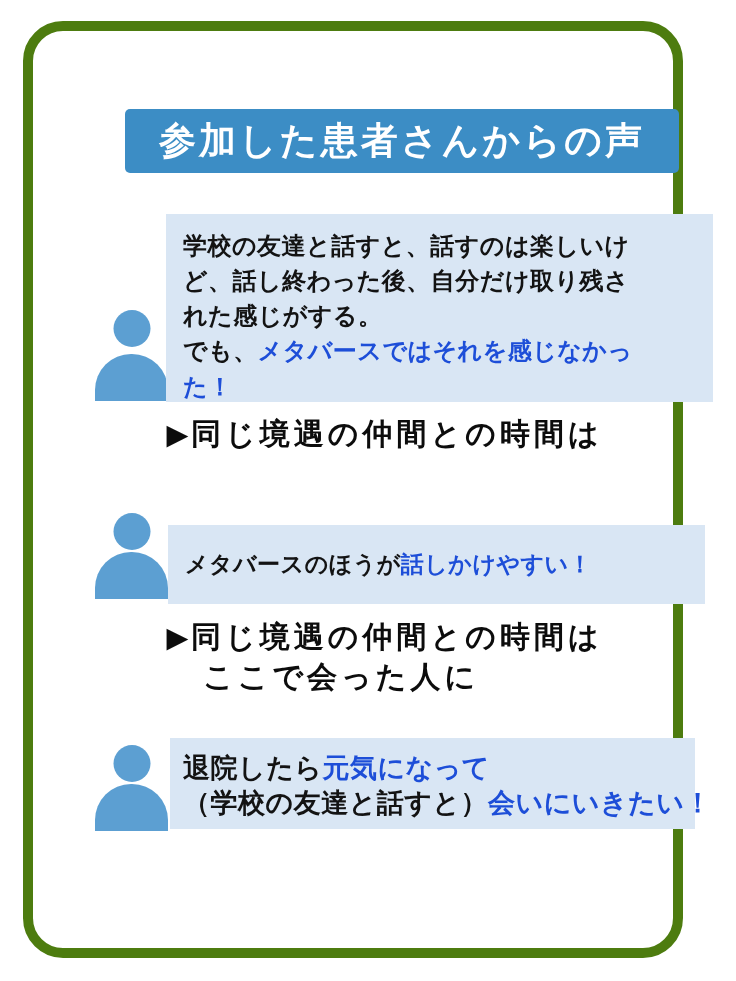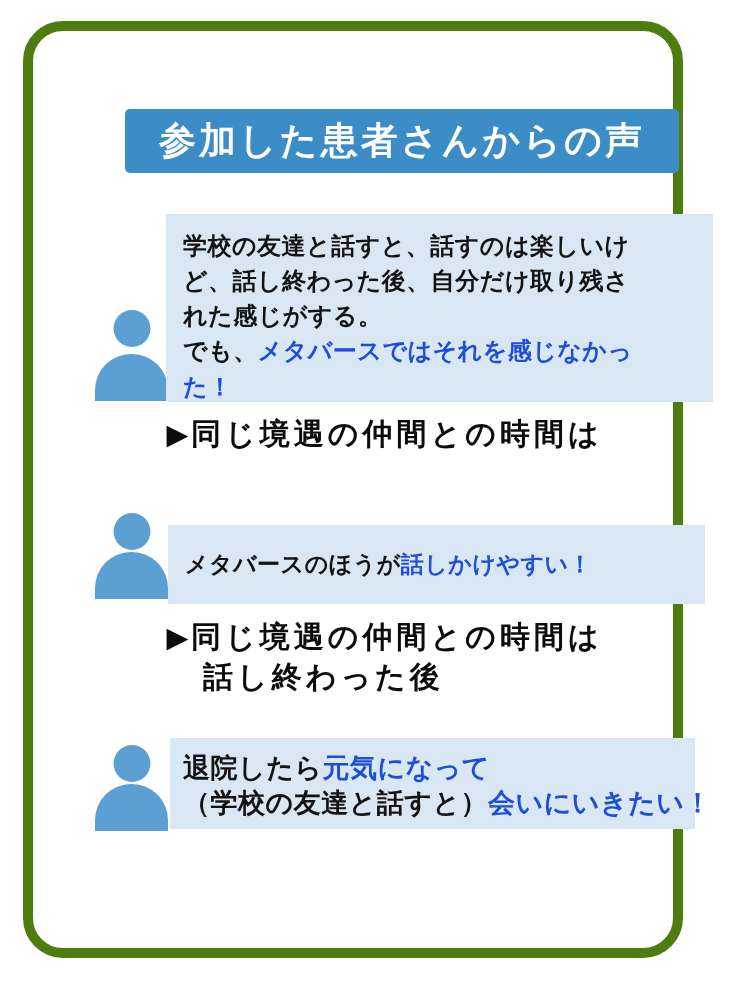--- a/index.html
+++ b/index.html
@@ -96,21 +96,21 @@
 
   <div class="person p2">
     <div class="head"></div>
     <div class="torso"></div>
   </div>
   <div class="quote q2">
     <div class="q-line"><span class="k">メタバースのほうが</span><span class="r">話しかけやすい！</span></div>
   </div>
   <div class="takeaway t2">
     <div class="t-line"><span class="marker">▶</span><span>同じ境遇の仲間との時間は</span></div>
-    <div class="t-line indent">話し終わった後</div>
+    <div class="t-line indent">ここで会った人に</div>
   </div>
 
   <div class="person p3">
     <div class="head"></div>
     <div class="torso"></div>
   </div>
   <div class="quote q3">
     <div class="q-line"><span class="k">退院したら</span><span class="r">元気になって</span></div>
     <div class="q-line"><span class="k">（学校の友達と話すと）</span><span class="r">会いにいきたい！</span></div>
   </div>

